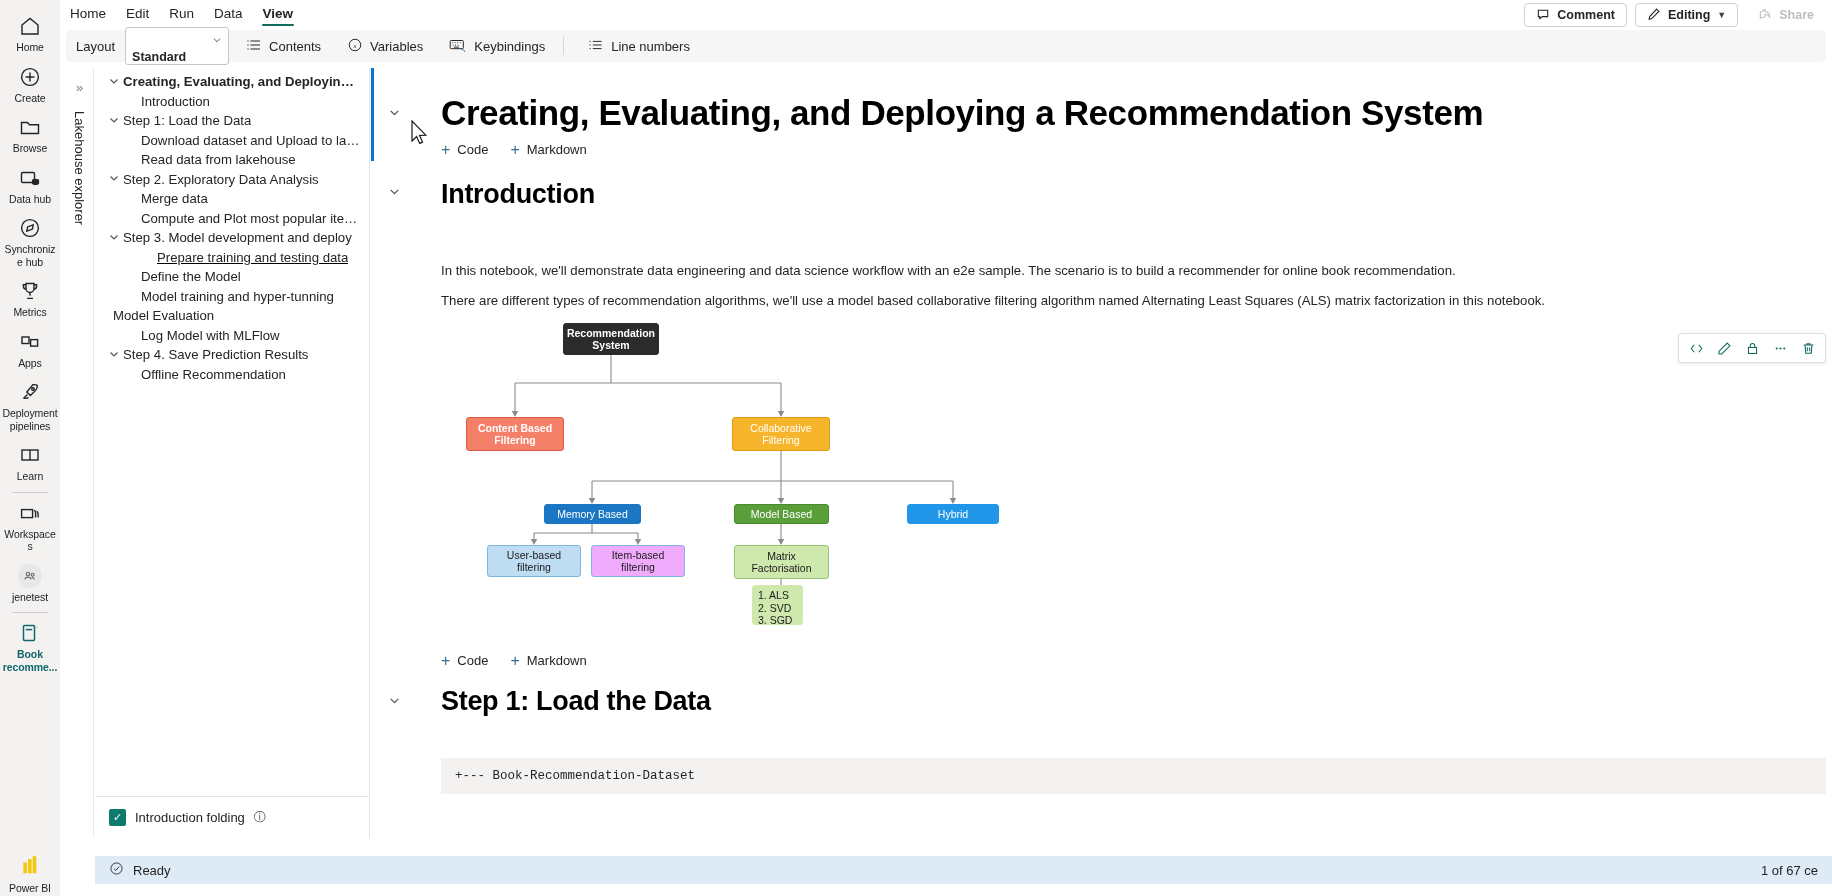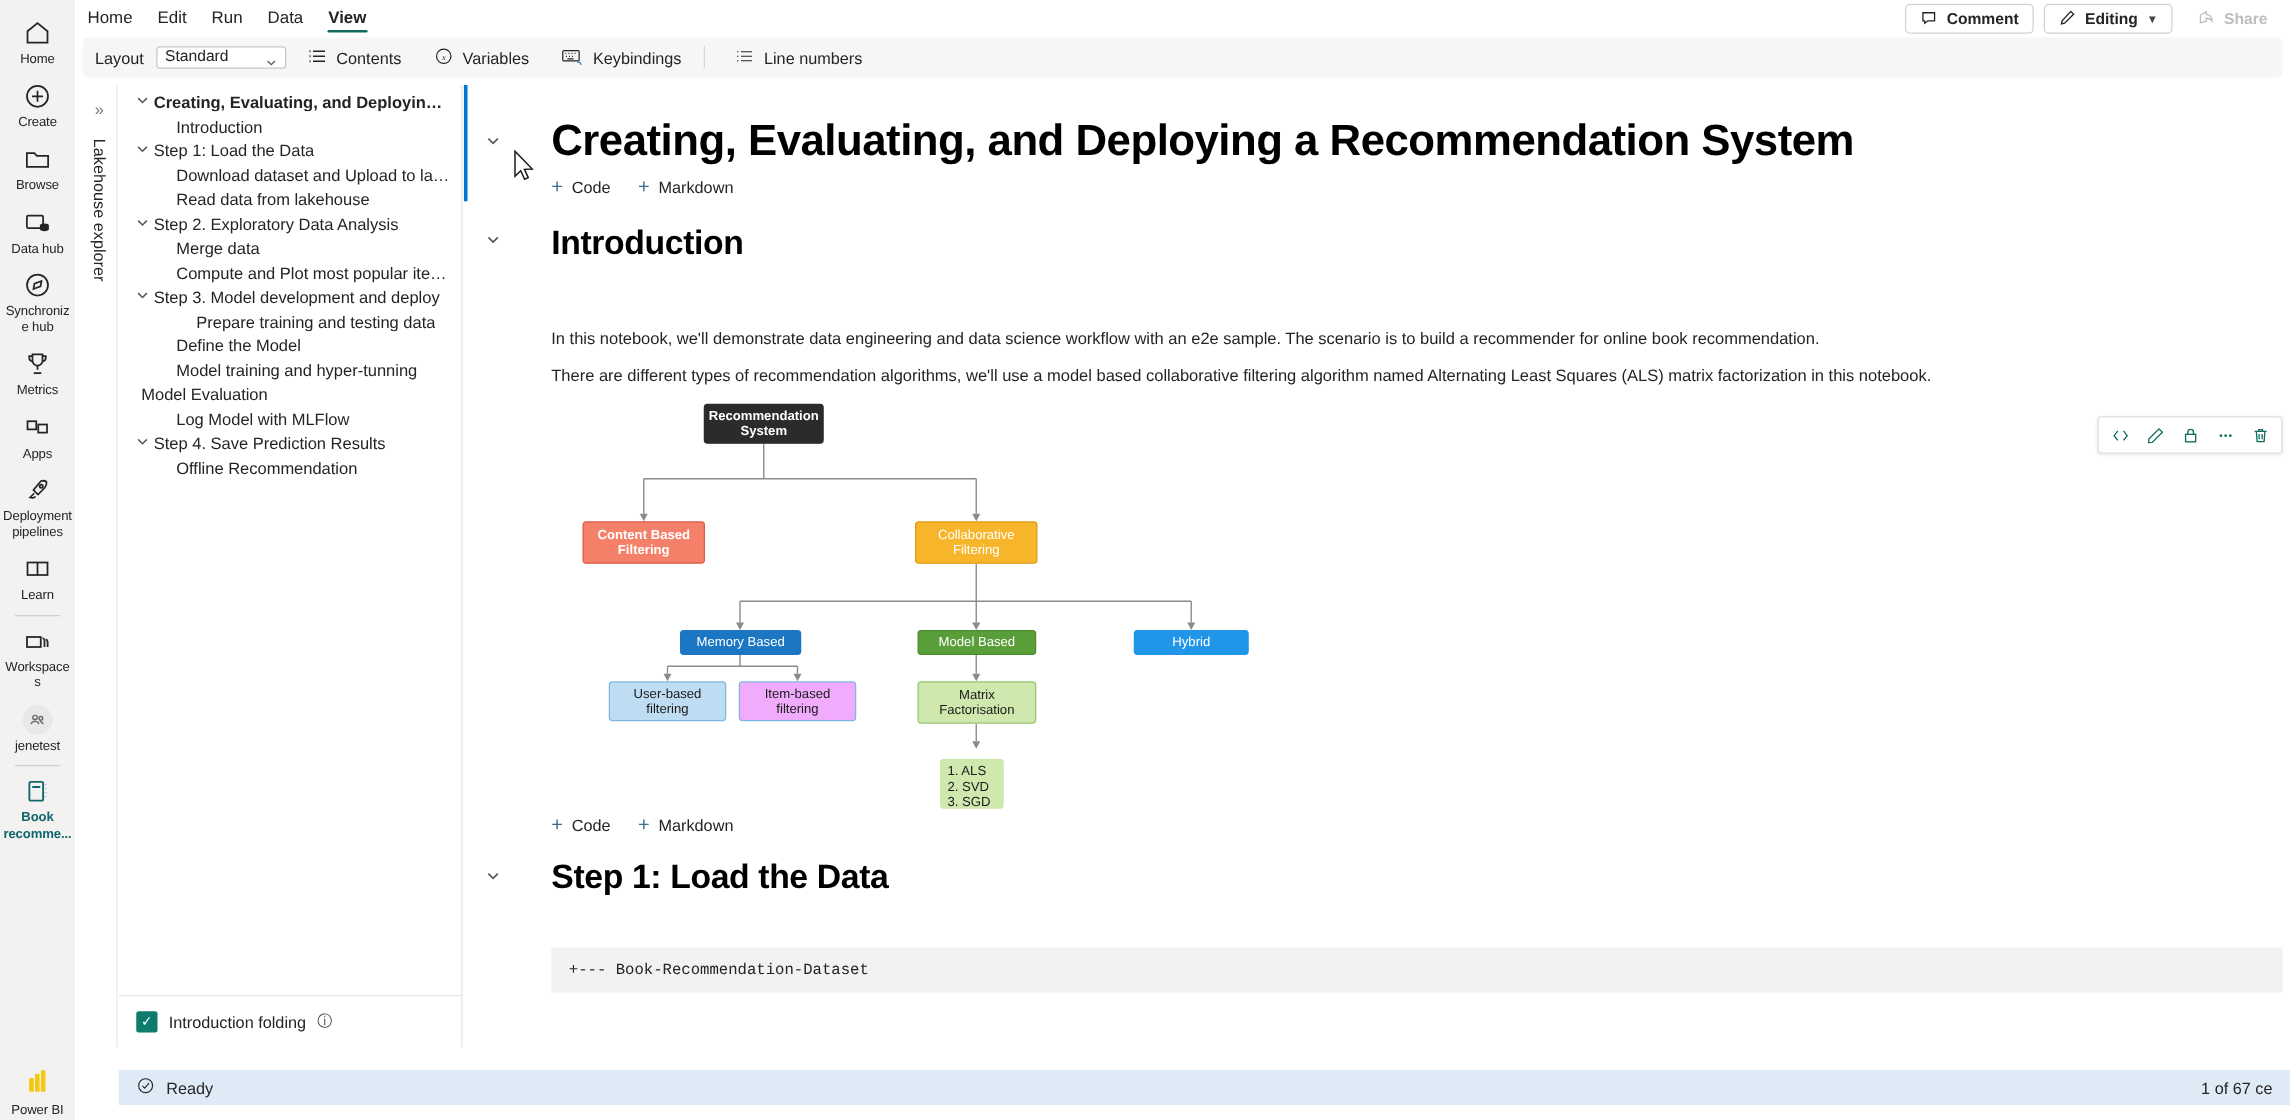--- a/index.html
+++ b/index.html
@@ -69,24 +69,25 @@
   .tr-btn.disabled { border-color: transparent; color: #bdbdbd; cursor: default; font-weight: 600; }
 
   
   .ribbon {
     position: absolute; left: 66px; top: 30px; right: 6px; height: 32px;
     background: #f6f6f6; border-radius: 5px;
     display: flex; align-items: center; padding: 0 8px; gap: 2px;
   }
   .rb-label { font-size: 13px; color: #242424; margin: 0 8px 0 2px; }
   .rb-select {
-    width: 104px; height: 18px; border: 1px solid #c8c6c4; border-radius: 3px;
+    width: 104px; height: 38px; border: 1px solid #c8c6c4; border-radius: 3px;
     background: #fff; font-size: 12.5px; color: #242424;
-    display: flex; align-items: flex-start; padding: 0 6px; position: relative;
+    display: flex; align-items: flex-end; padding: 0 6px; position: relative;
     cursor: pointer;
+    font-weight: bold;
   }
   .rb-select .chev { position: absolute; right: 6px; top: 6px; }
   .rb-btn {
     display: flex; align-items: center; gap: 7px; height: 24px;
     padding: 0 9px; border-radius: 3px; font-size: 13px; color: #242424;
     cursor: pointer; margin-left: 6px; white-space: nowrap;
   }
   .rb-div { width: 1px; height: 18px; background: #d6d6d6; margin: 0 7px; }
 
   
@@ -491,21 +492,21 @@
         <div class="toc-row" style="padding-left: 28px;">
           <span class="toc-caret"></span>
           <span class="toc-txt">Compute and Plot most popular items</span>
         </div>
         <div class="toc-row" style="padding-left: 10px;">
           <span class="toc-caret"><svg width="12" height="12" viewBox="0 0 12 12" fill="none" stroke="#555" stroke-width="1.2">
               <path d="M2.5 4.5 6 8 9.5 4.5"></path>
             </svg></span>
           <span class="toc-txt">Step 3. Model development and deploy</span>
         </div>
-        <div class="toc-row" style="padding-left: 44px;">
+        <div class="toc-row" style="padding-left: 44px; text-decoration: underline;">
           <span class="toc-caret"></span>
           <span class="toc-txt">Prepare training and testing data</span>
         </div>
         <div class="toc-row" style="padding-left: 28px;">
           <span class="toc-caret"></span>
           <span class="toc-txt">Define the Model</span>
         </div>
         <div class="toc-row" style="padding-left: 28px;">
           <span class="toc-caret"></span>
           <span class="toc-txt">Model training and hyper-tunning</span>
@@ -622,21 +623,21 @@
           </div>
           <div class="dnode" style="left: 38px; top: 224px; width: 94px; height: 32px; background: rgb(190, 220, 242); color: rgb(26, 26, 26); border: 1px solid rgb(127, 182, 221); font-weight: 400;">
             <span style="white-space: pre-line;">User-based filtering</span>
           </div>
           <div class="dnode" style="left: 142px; top: 224px; width: 94px; height: 32px; background: #f0abfc; color: rgb(26, 26, 26); border: 1px solid rgb(127, 182, 221); font-weight: 400;">
             <span style="white-space: pre-line;">Item-based filtering</span>
           </div>
           <div class="dnode" style="left: 285px; top: 224px; width: 95px; height: 34px; background: rgb(207, 232, 174); color: rgb(26, 26, 26); border: 1px solid rgb(151, 196, 112); font-weight: 400;">
             <span style="white-space: pre-line;">Matrix Factorisation</span>
           </div>
-          <div class="dnode" style="left: 303px; top: 286px; width: 51px; height: 40px; background: rgb(207, 232, 174); color: rgb(26, 26, 26); border: 1px solid rgb(207, 232, 174); font-weight: 400; justify-content: flex-start; text-align: left; padding: 3px 5px; align-items: flex-start;">
+          <div class="dnode" style="left: 303px; top: 264px; width: 51px; height: 40px; background: rgb(207, 232, 174); color: rgb(26, 26, 26); border: 1px solid rgb(207, 232, 174); font-weight: 400; justify-content: flex-start; text-align: left; padding: 3px 5px; align-items: flex-start;">
             <span style="white-space: pre-line;">1. ALS
 2. SVD
 3. SGD</span>
           </div>
         </div>
 
       <div class="addrow" style="padding-left:0;padding-top:8px">
         <span class="addbtn">
           <span class="plus">+</span>
           <span>Code</span>

